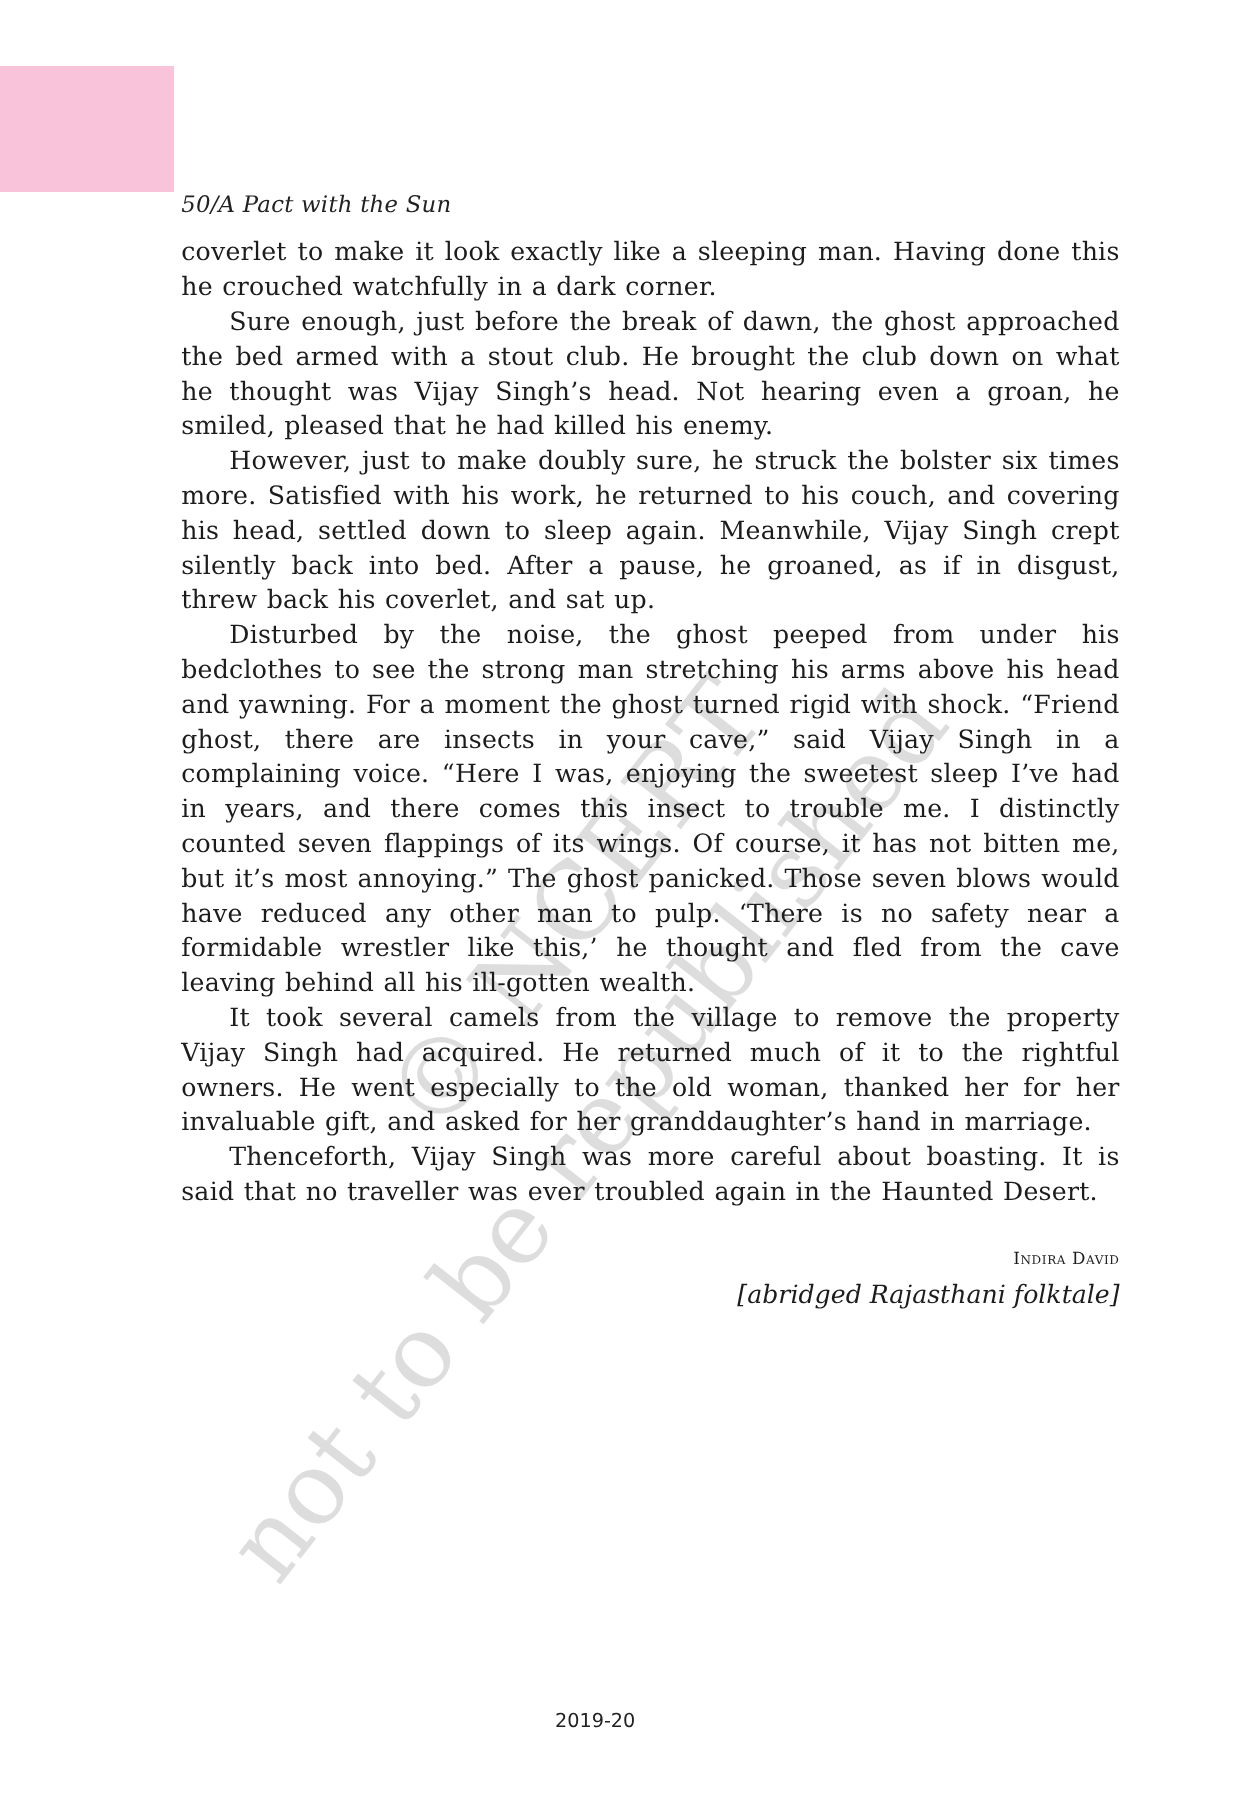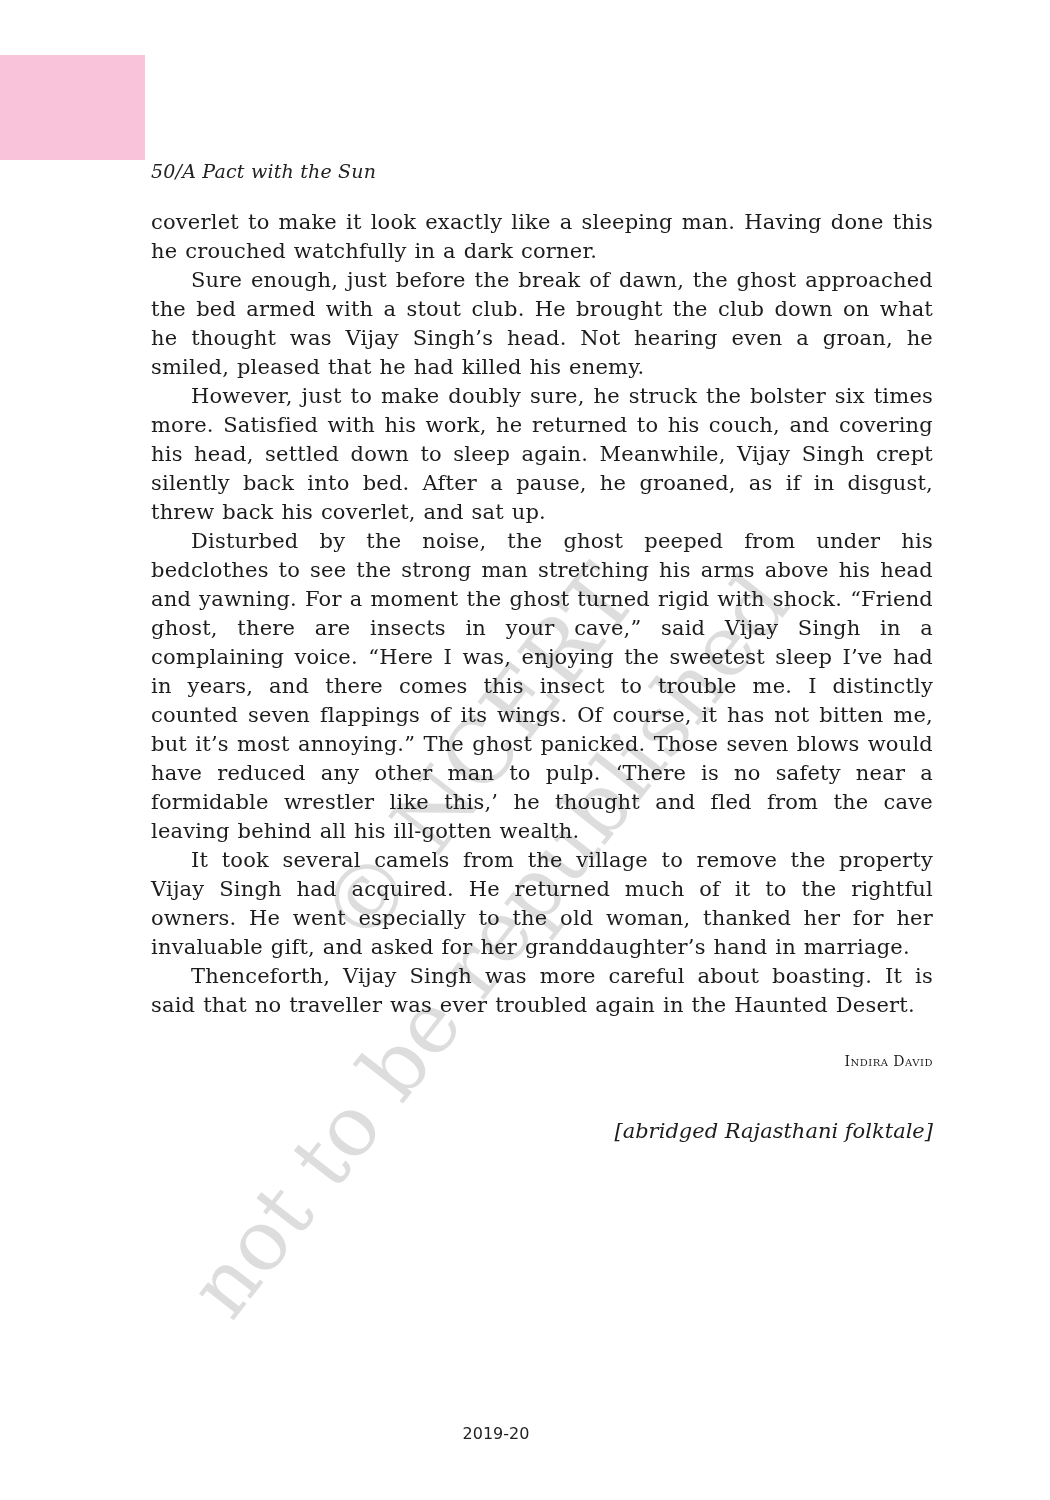--- a/index.html
+++ b/index.html
@@ -19,21 +19,21 @@
   .page-header {
     position: absolute;
     left: 151px; top: 160px;
     font-size: 19px;
     font-style: italic;
     letter-spacing: 0.2px;
     color: #222;
   }
   .content {
     position: absolute;
-    left: 151px; top: 208px;
+    left: 151px; top: 196px;
     width: 782px;
     z-index: 2;
   }
   .para {
     font-size: 21px;
     line-height: 29px;
     text-align: justify;
     letter-spacing: 0.2px;
     word-spacing: 1px;
   }
@@ -45,21 +45,20 @@
   .attr-author {
     font-size: 14px;
     line-height: 30px;
     font-variant: small-caps;
     letter-spacing: 0.5px;
   }
   .attr-source {
     font-size: 21px;
     line-height: 30px;
     font-style: italic;
-    margin-top: 40px;
   }
   .page-footer {
     position: absolute;
     left: 0; top: 1424px;
     width: 992px;
     text-align: center;
     font-family: "DejaVu Sans", "Liberation Sans", sans-serif;
     font-size: 16px;
     color: #222;
     z-index: 2;

